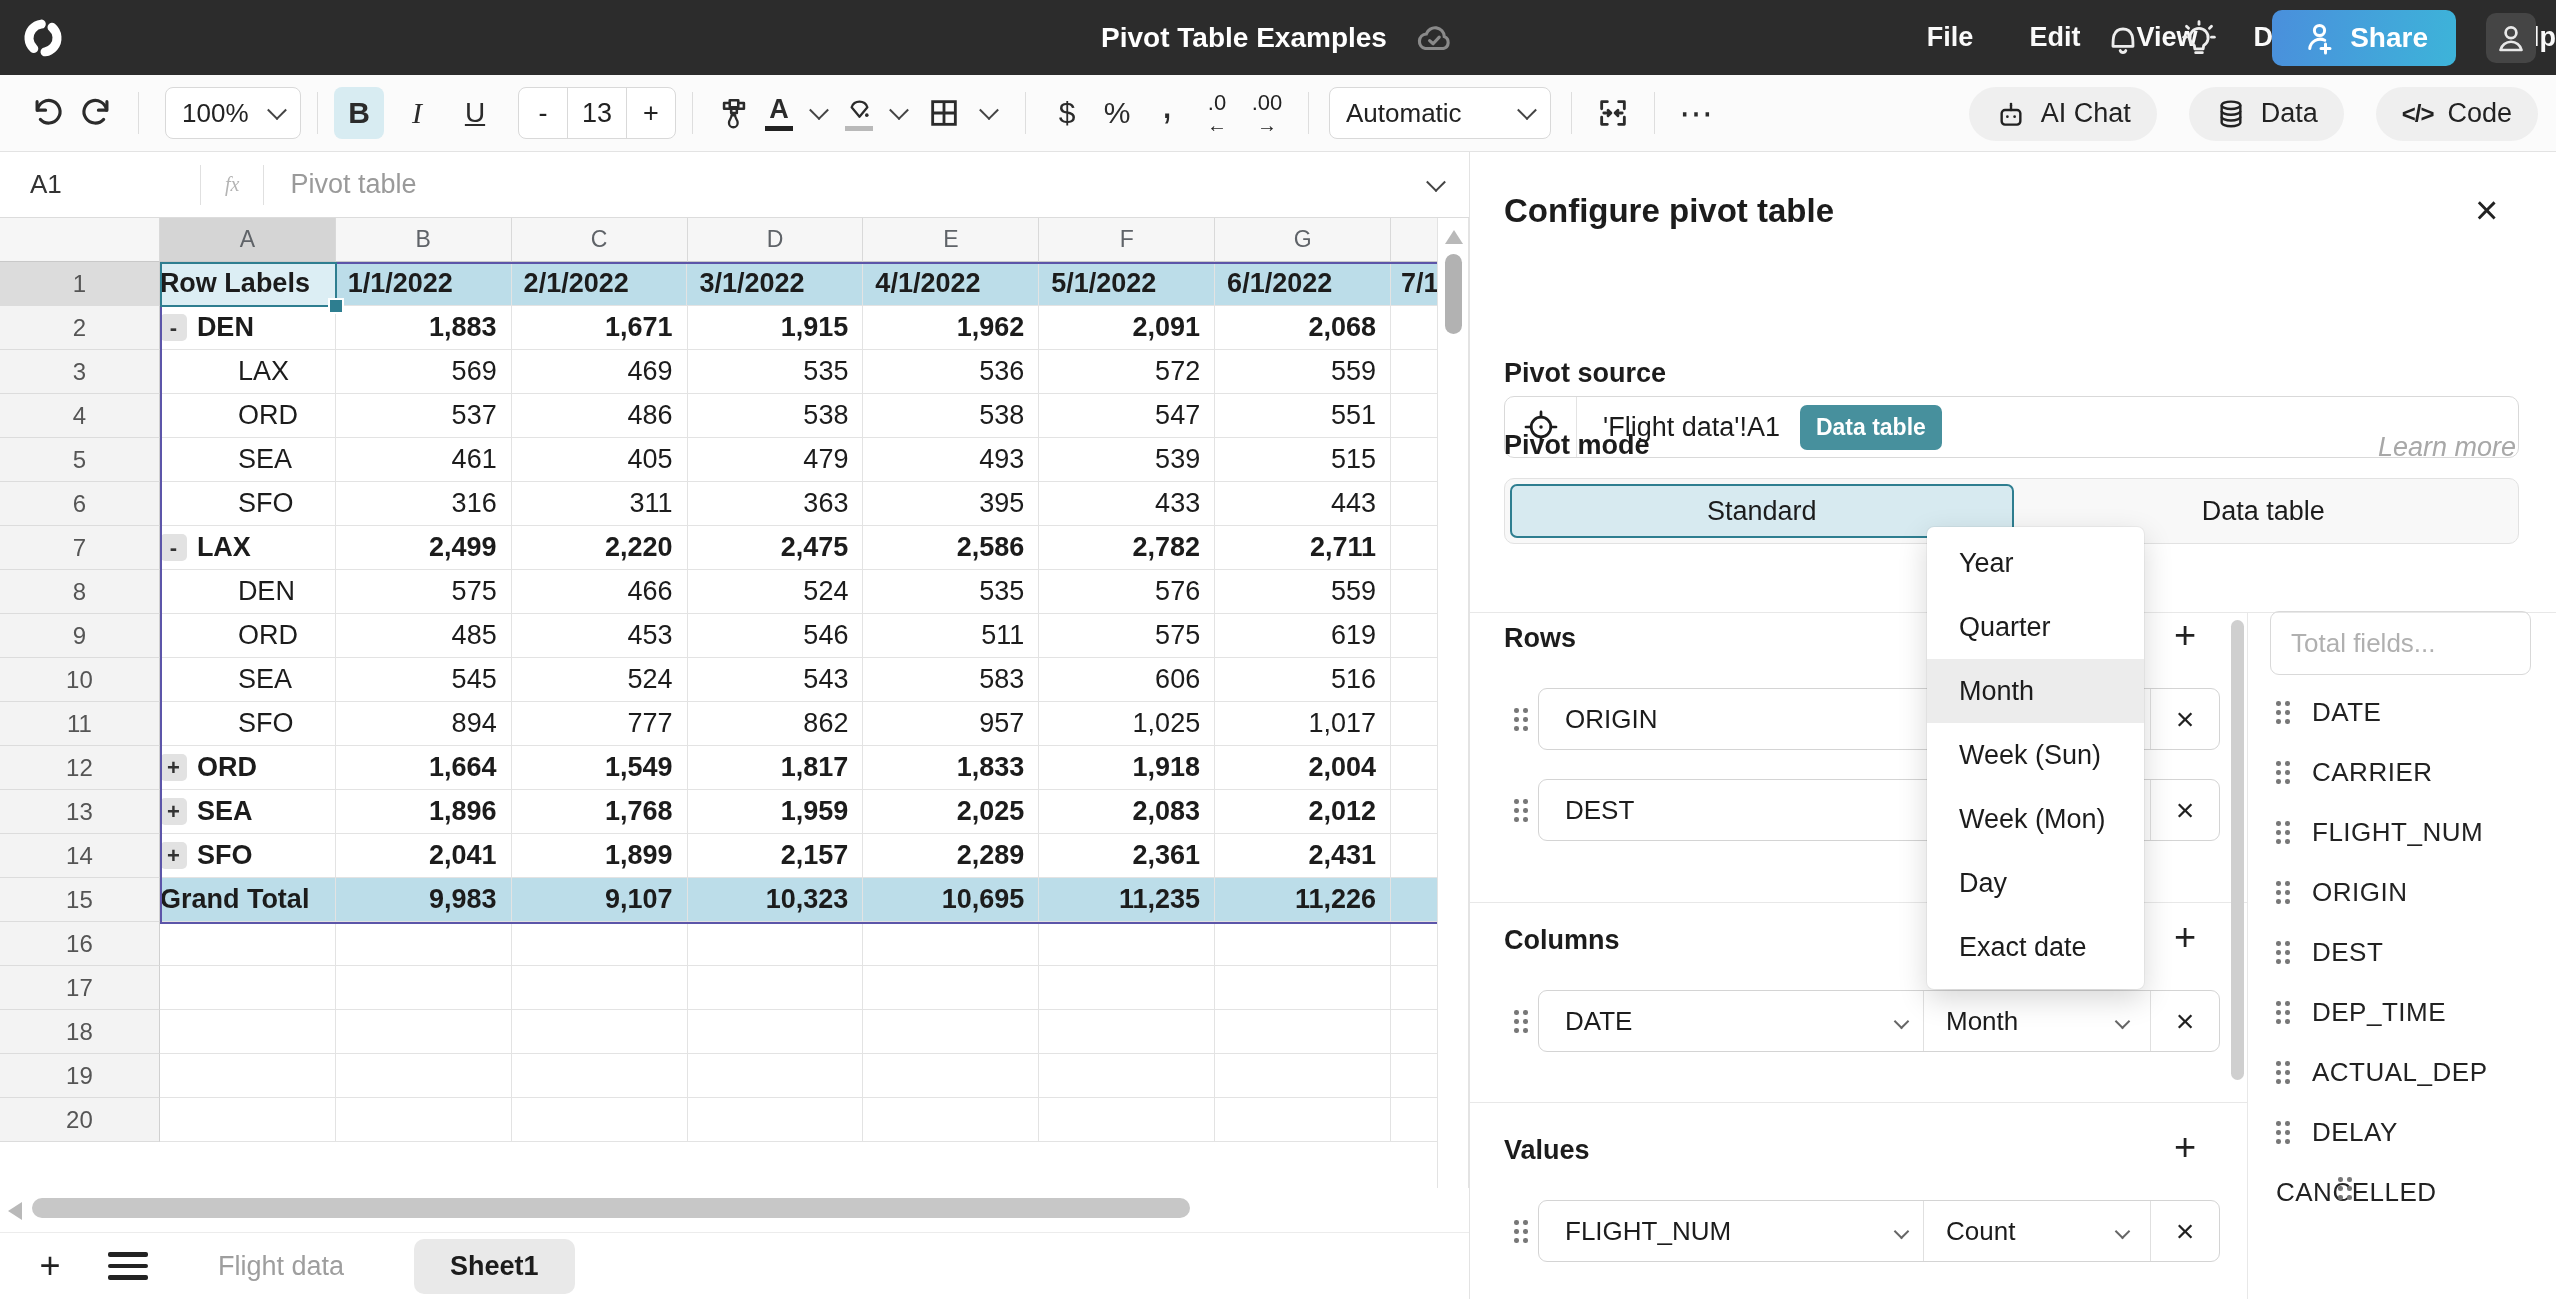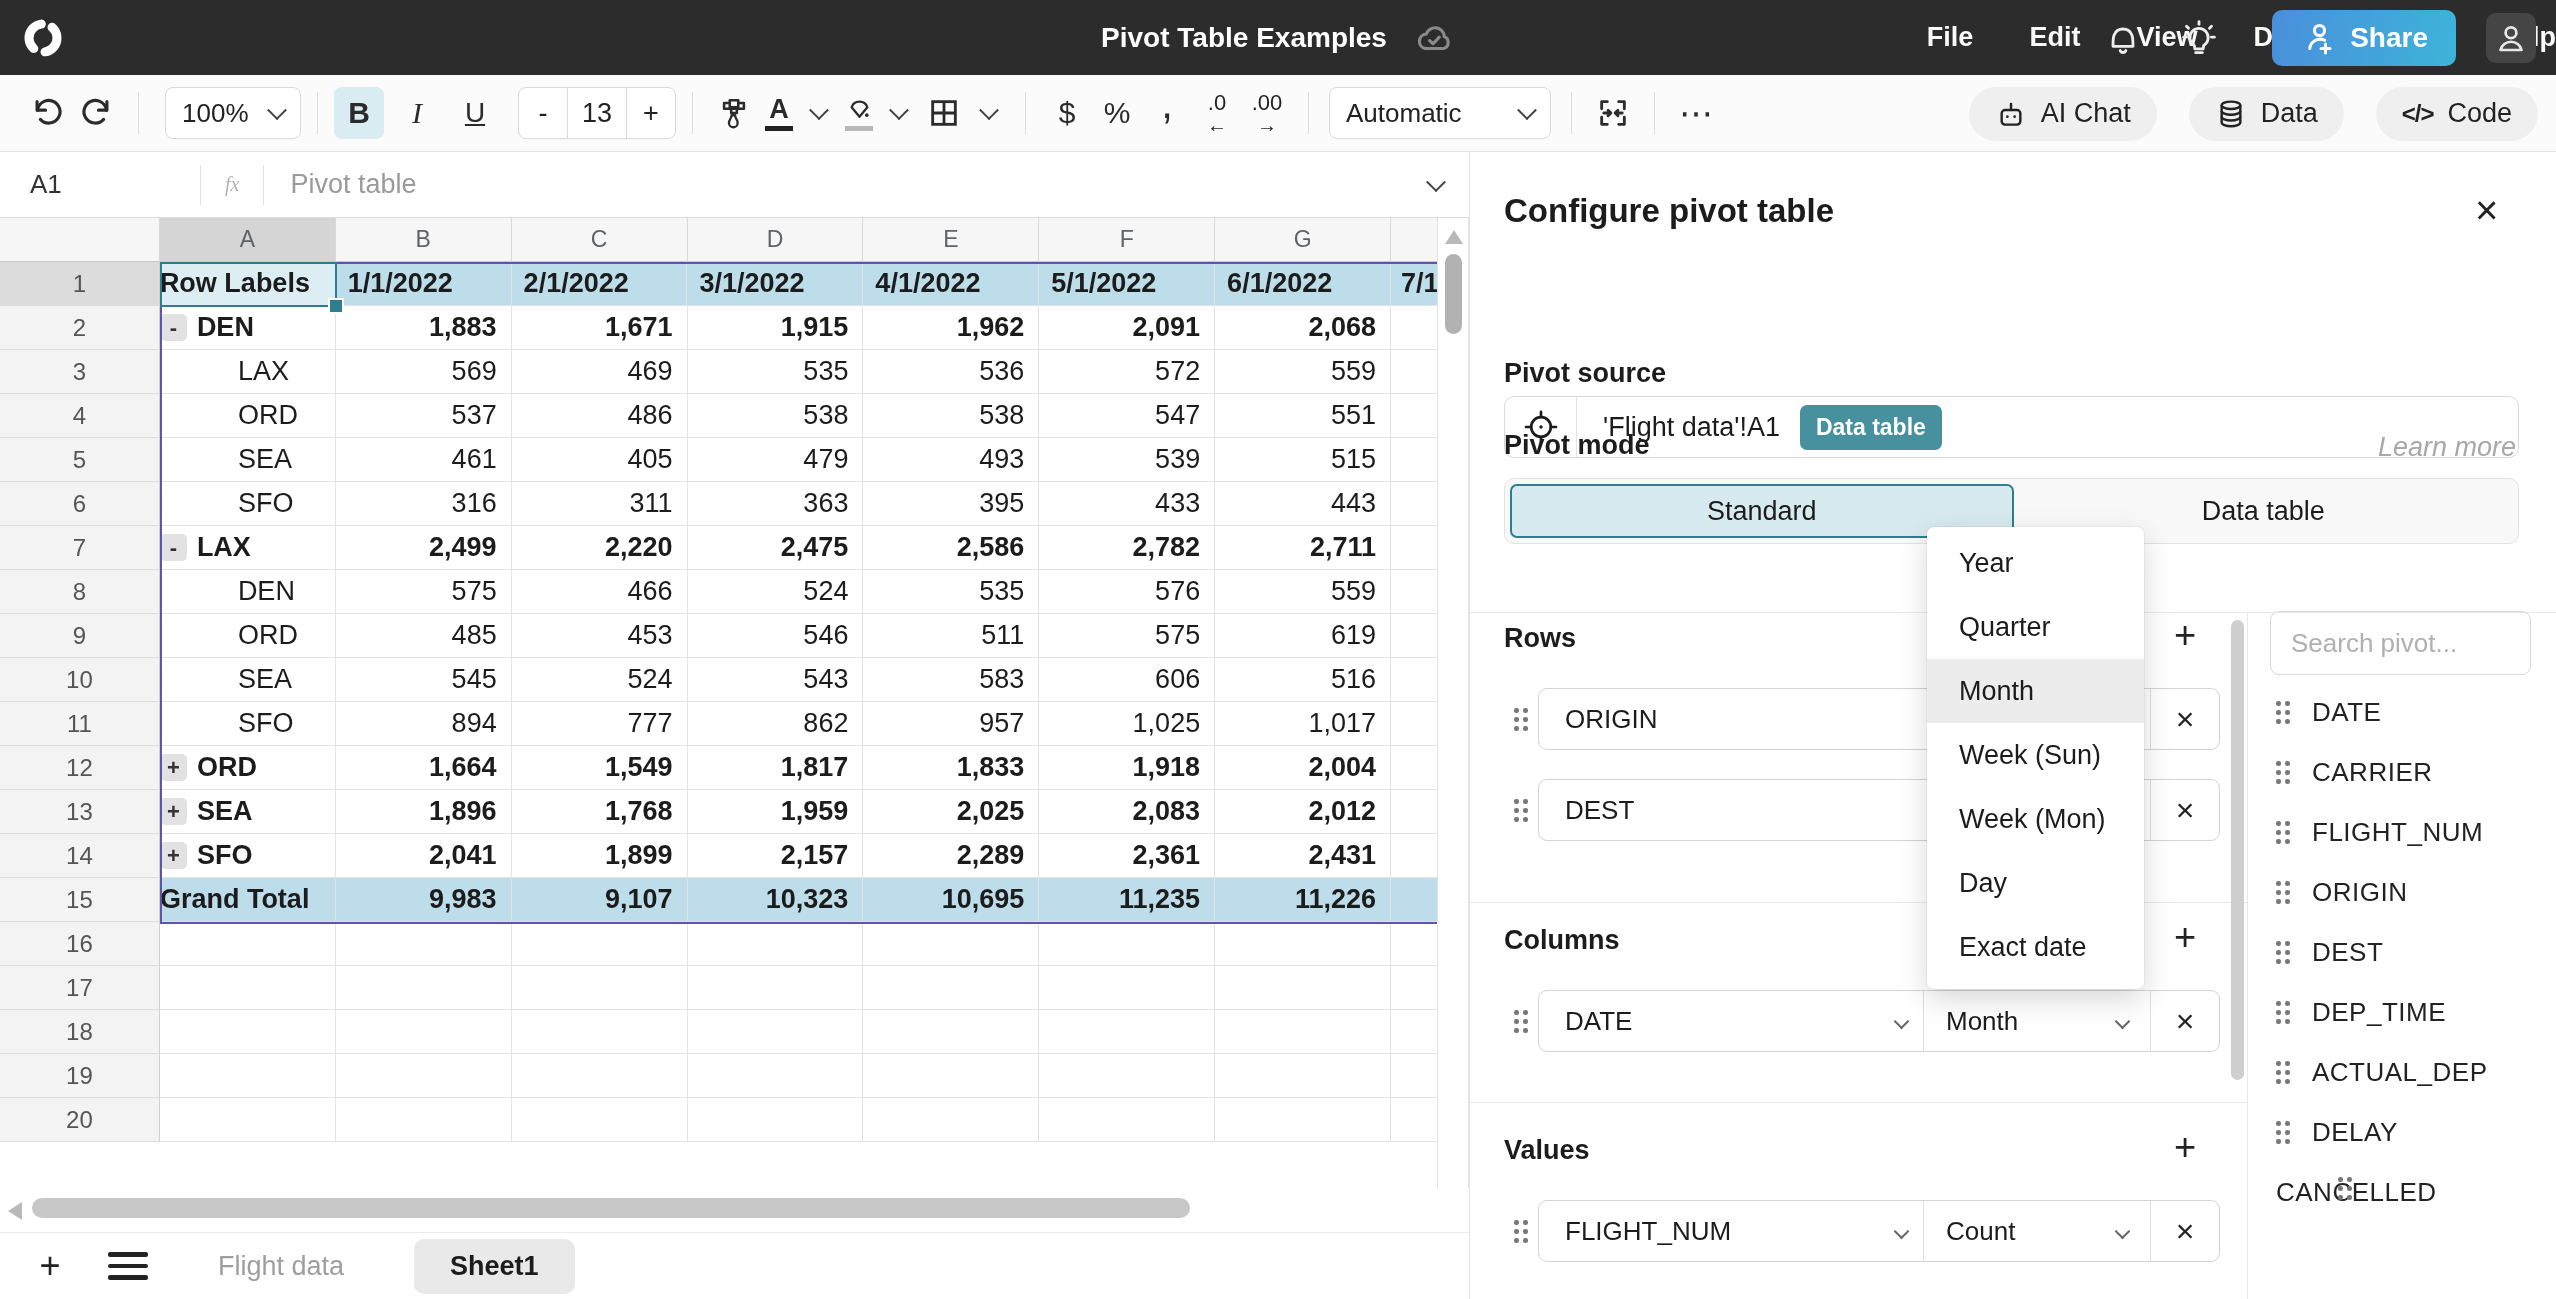--- a/index.html
+++ b/index.html
@@ -771,21 +771,21 @@
             <span class="fr-chev" style="margin-right: 0px;"></span>
           </div>
           <div class="fr-seg fr-x">×</div>
         </div>
       </div>
 
     <div class="panel-scroll"></div>
     <div class="fields-vdiv"></div>
 
     <div class="search-box">
-      <span>Search pivot...</span>
+      <span>Total fields...</span>
     </div>
     <div id="fields-list">
         <div class="pfield" style="top: 545px;">
           <span class="dd">
             <i style="left: 0px; top: 0px;"></i>
             <i style="left: 9px; top: 0px;"></i>
             <i style="left: 0px; top: 9px;"></i>
             <i style="left: 9px; top: 9px;"></i>
             <i style="left: 0px; top: 18px;"></i>
             <i style="left: 9px; top: 18px;"></i>

